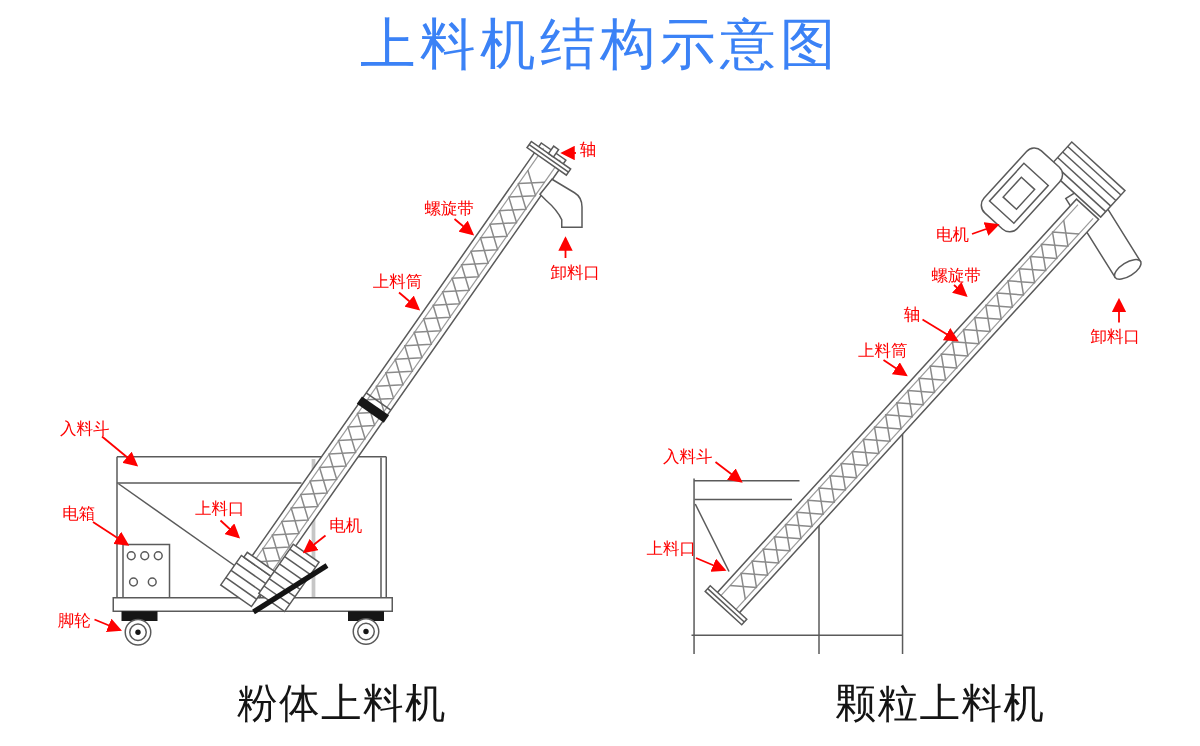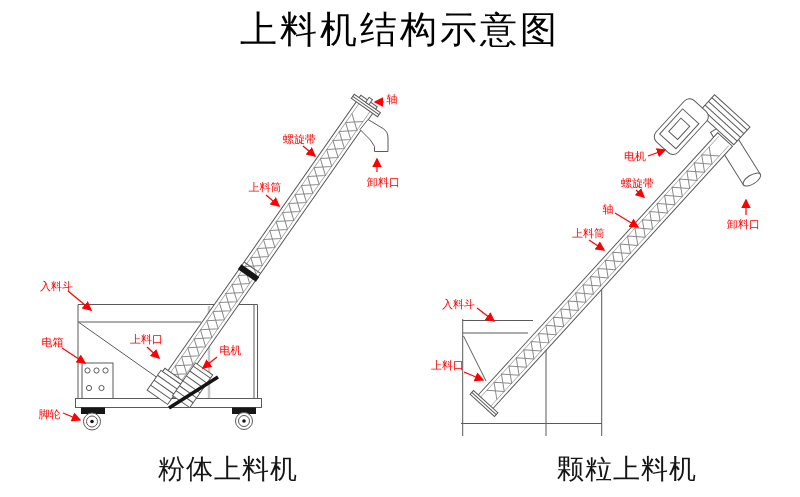--- a/index.html
+++ b/index.html
@@ -1,19 +1,19 @@
 <!DOCTYPE html>
 <html><head>
 <meta charset="utf-8">
 <style>
   html,body{margin:0;padding:0;}
   body{width:800px;height:497px;background:#ffffff;position:relative;overflow:hidden;
        font-family:"DejaVu Sans","Liberation Sans",sans-serif;}
   .title{position:absolute;top:5px;left:0;width:100%;text-align:center;
-         font-size:37px;letter-spacing:3px;color:#000000;white-space:nowrap;}
+         font-size:37px;letter-spacing:3px;color:#3b82f6;white-space:nowrap;}
   svg{position:absolute;left:0;top:0;}
   .ln{stroke:#5a5a5a;stroke-width:1;fill:none;}
   .lt{stroke:#9a9a9a;stroke-width:.8;fill:none;}
   .fw{fill:#ffffff;stroke:#5a5a5a;stroke-width:1;}
   .sp{stroke:#8a8a8a;stroke-width:1;fill:none;stroke-linejoin:round;}
   .blk{fill:#161616;stroke:none;}
   .arr{stroke:#fe0000;stroke-width:1.2;}
   .callout text{font-size:11px;fill:#fe0000;}
   .cap{font-size:27px;fill:#141414;letter-spacing:1px;text-anchor:middle;}
 </style>

